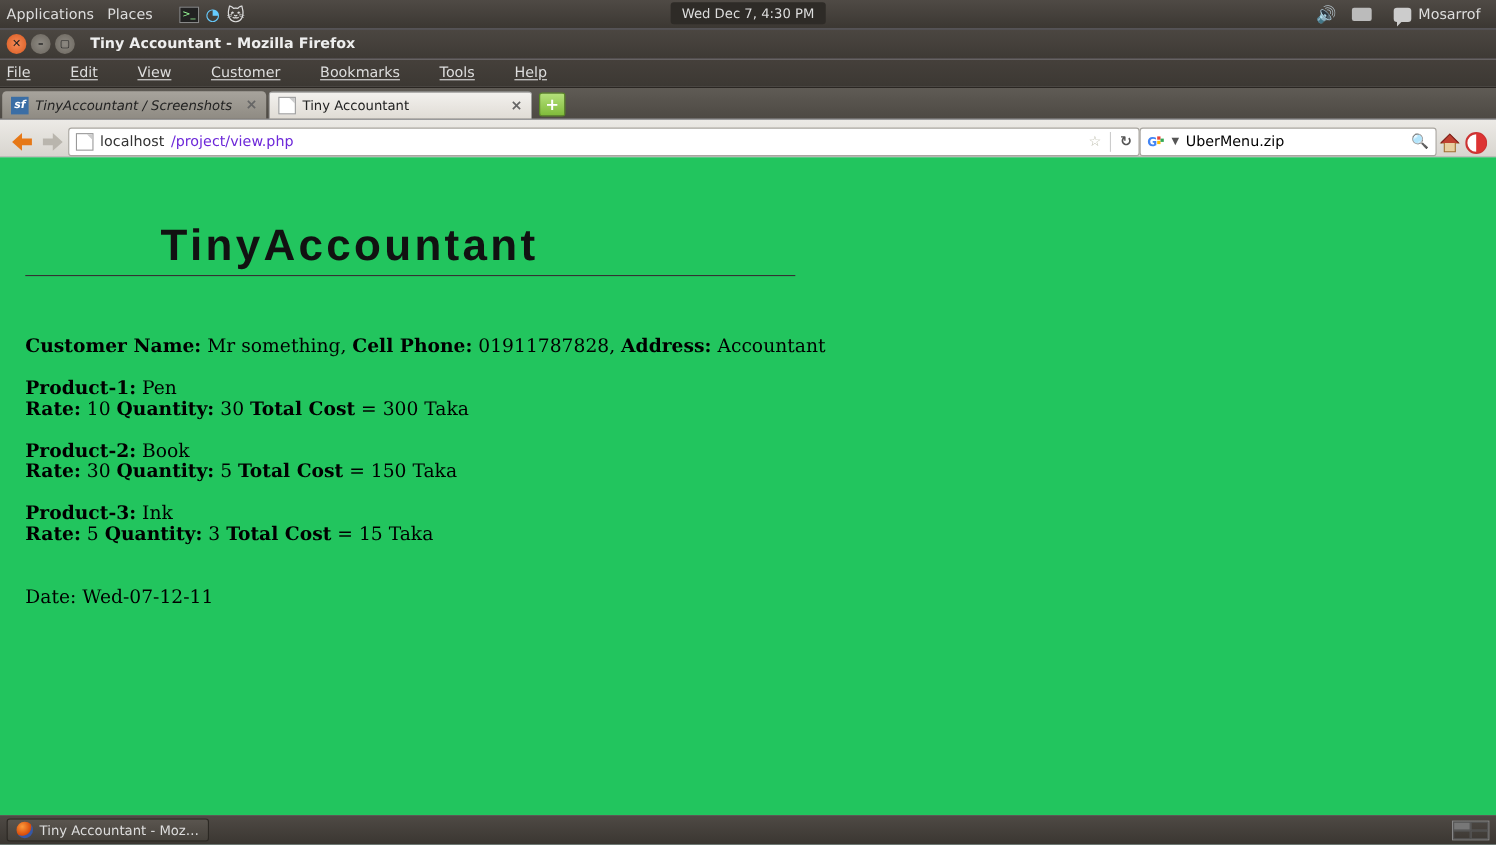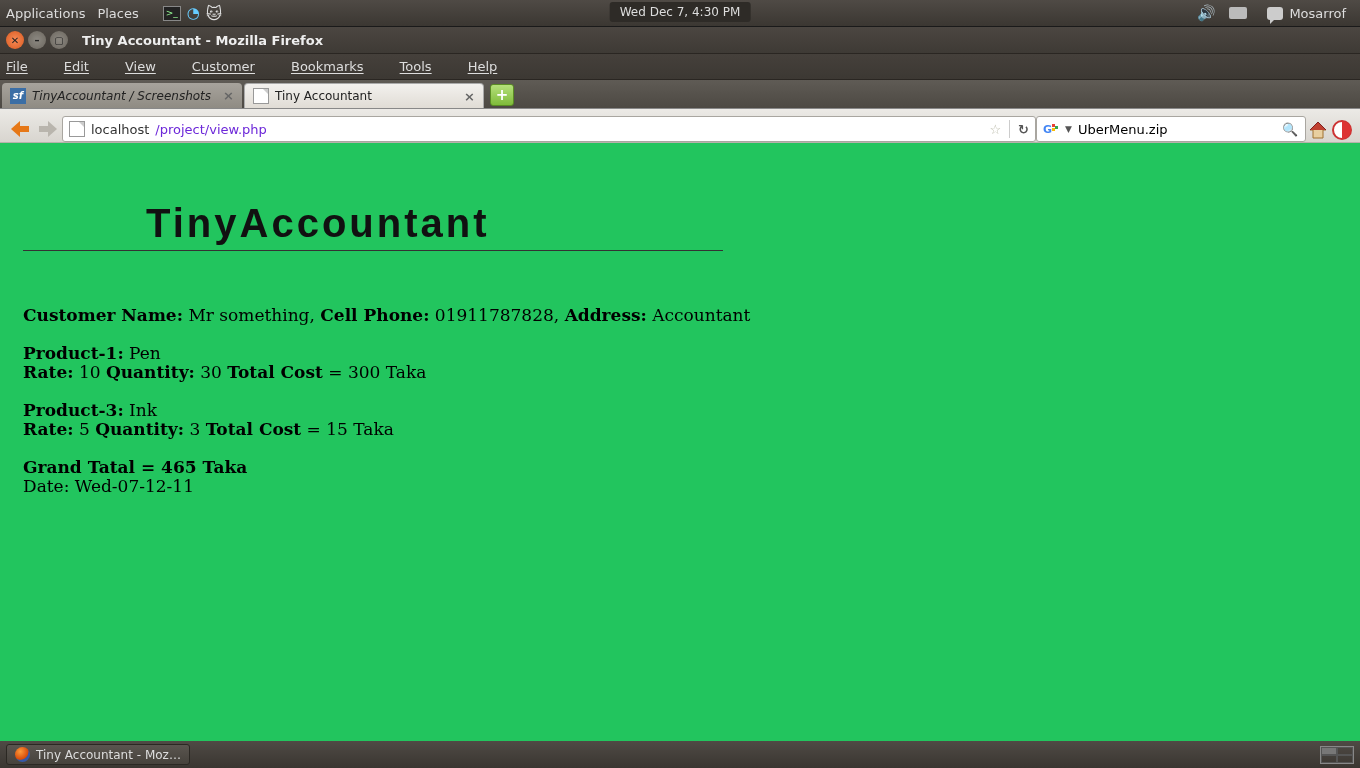--- a/index.html
+++ b/index.html
@@ -398,34 +398,44 @@
       <span class="bold">Product-1:</span>
       <span>Pen</span><br>
       <span class="bold">Rate:</span>
       <span>10</span>
       <span class="bold">Quantity:</span>
       <span>30</span>
       <span class="bold">Total Cost</span>
       = <span>300 Taka</span>
     </p>
 
+    <p>
+      <span class="bold">Product-2:</span>
+      <span>Book</span><br>
+      <span class="bold">Rate:</span>
+      <span>30</span>
+      <span class="bold">Quantity:</span>
+      <span>5</span>
+      <span class="bold">Total Cost</span>
+      = <span>150 Taka</span>
+    </p>
 
     <p>
       <span class="bold">Product-3:</span>
       <span>Ink</span><br>
       <span class="bold">Rate:</span>
       <span>5</span>
       <span class="bold">Quantity:</span>
       <span>3</span>
       <span class="bold">Total Cost</span>
       = <span>15 Taka</span>
     </p>
 
     <p>
-      <span class="bold"><span>Grand Tatal = </span><span>465 Taka</span></span><br>
+      <br>
       <span>Date: </span><span>Wed-07-12-11</span>
     </p>
 
   </div>
 </div>
 
 <div class="bottom-panel">
   <div class="task-btn">
     <span class="ff-ball"></span>
     <span>Tiny Accountant - Moz…</span>

